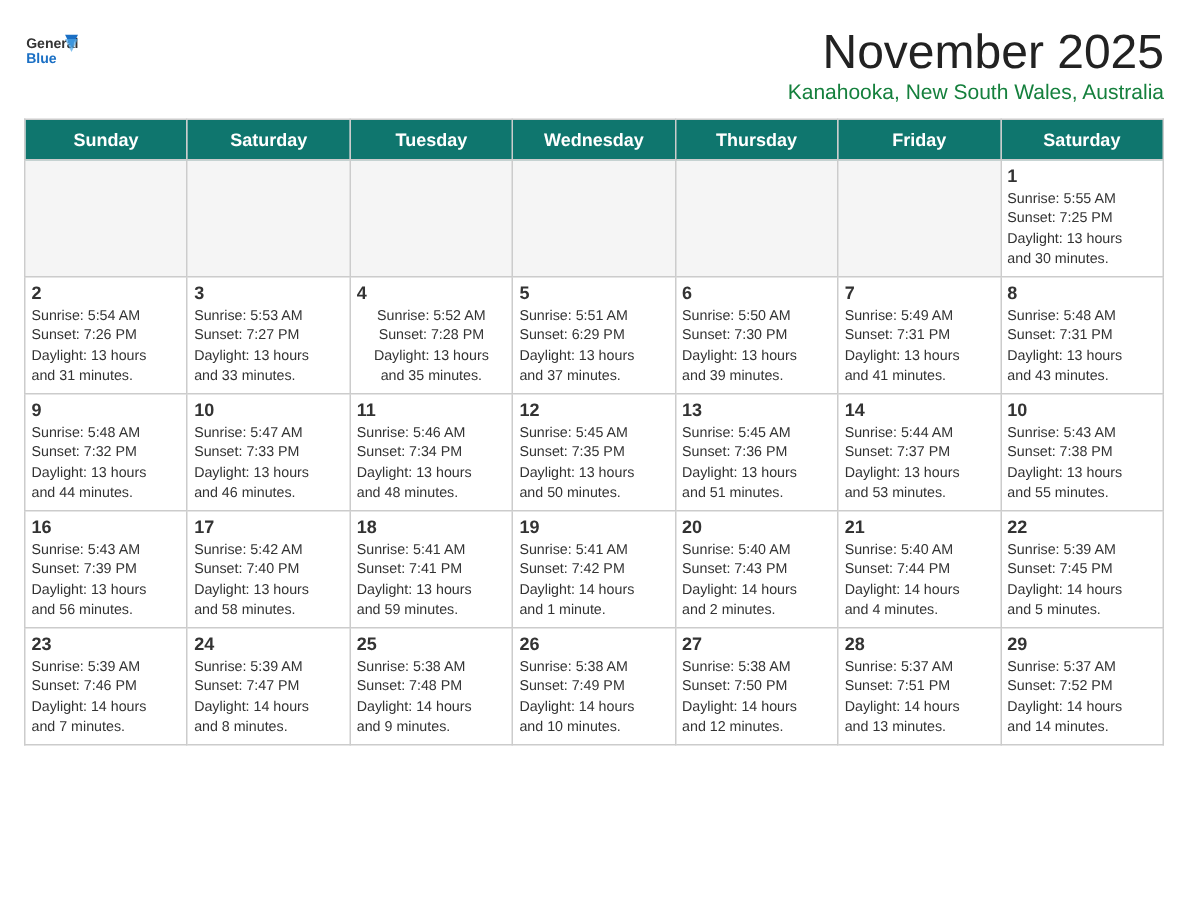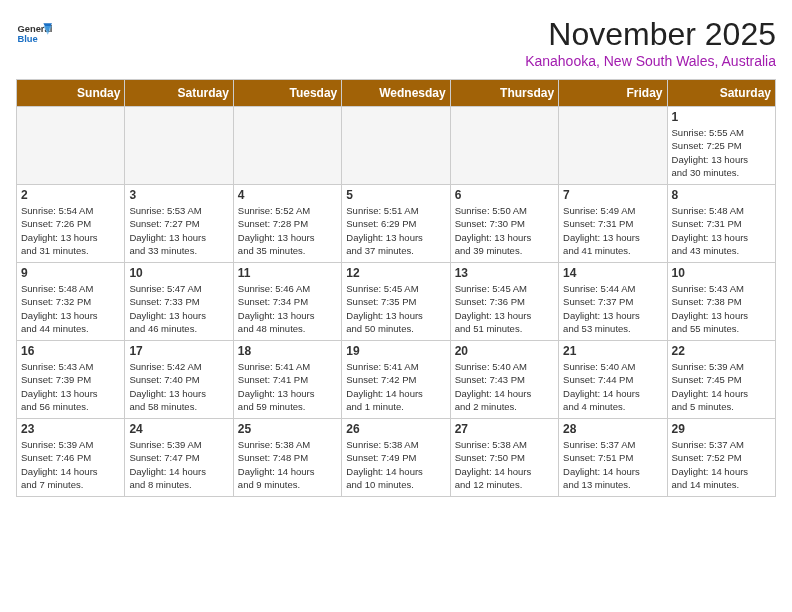--- a/index.html
+++ b/index.html
@@ -28,34 +28,34 @@
     .title-area {
       text-align: right;
     }
     .month-title {
       font-size: 32px;
       font-weight: normal;
       color: #222;
     }
     .location-title {
       font-size: 14px;
-      color: #a21caf;
+      color: #15803d;
     }
     .calendar {
       width: 100%;
       border-collapse: collapse;
       table-layout: fixed;
     }
     .calendar th {
-      background-color: #a16207;
+      background-color: #0f766e;
       color: #fff;
       font-size: 12px;
       font-weight: bold;
       padding: 6px 4px;
-      text-align: right;
+      text-align: center;
       border: 1px solid #ccc;
     }
     .calendar td {
       border: 1px solid #ccc;
       vertical-align: top;
       padding: 3px 4px;
       font-size: 10px;
       color: #333;
       height: 78px;
       background: #fff;
@@ -134,21 +134,21 @@
         </td>
         <td>
           <span class="day-number">3</span>
           <div class="day-info" style="white-space: pre-line;">Sunrise: 5:53 AM
 Sunset: 7:27 PM
 Daylight: 13 hours
 and 33 minutes.</div>
         </td>
         <td>
           <span class="day-number">4</span>
-          <div class="day-info" style="white-space: pre-line;">Sunrise: 5:52 AM
+          <div class="day-info" style="white-space: pre-line; text-align: center;">Sunrise: 5:52 AM
 Sunset: 7:28 PM
 Daylight: 13 hours
 and 35 minutes.</div>
         </td>
         <td>
           <span class="day-number">5</span>
           <div class="day-info" style="white-space: pre-line;">Sunrise: 5:51 AM
 Sunset: 6:29 PM
 Daylight: 13 hours
 and 37 minutes.</div>

